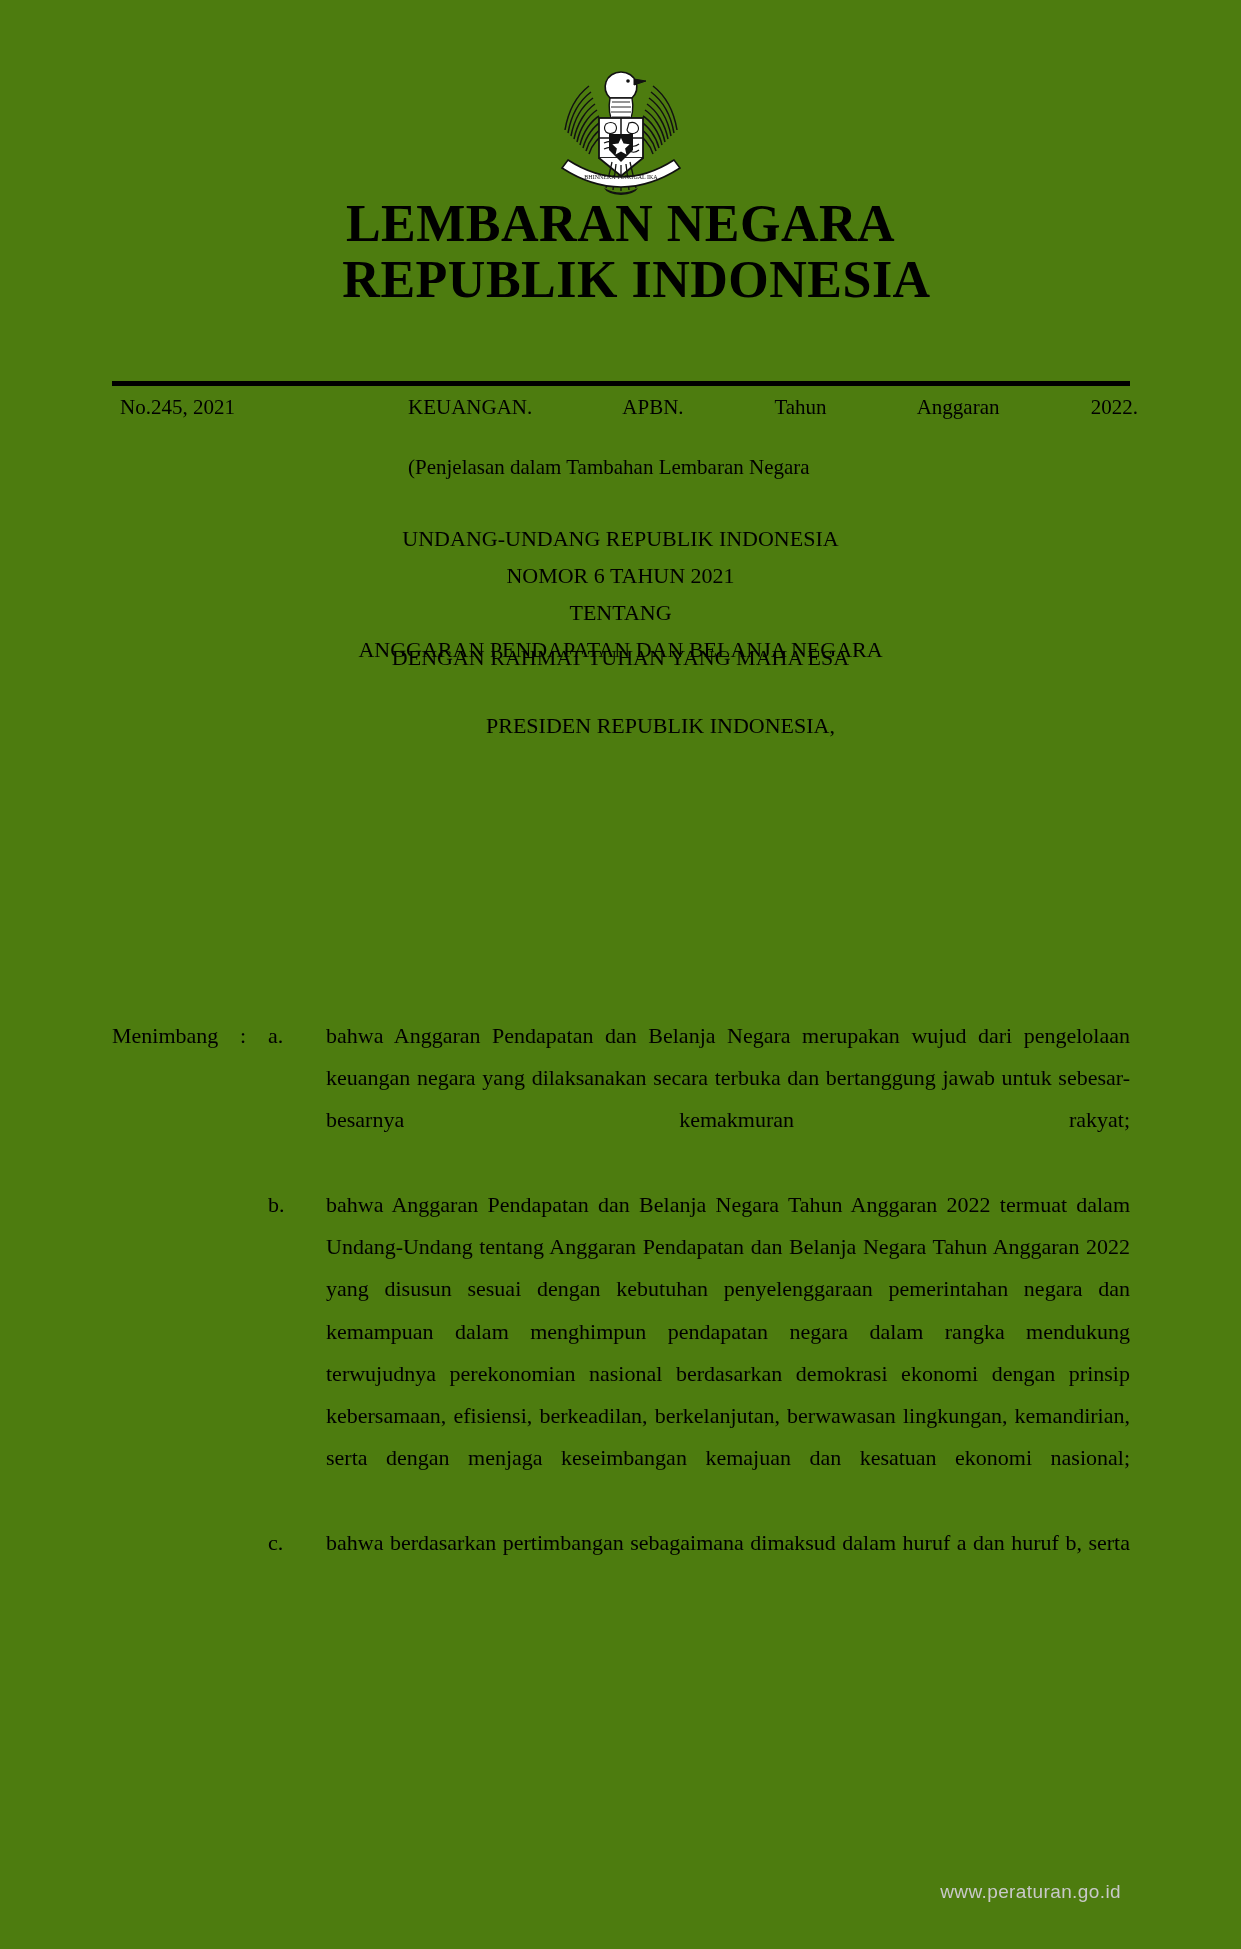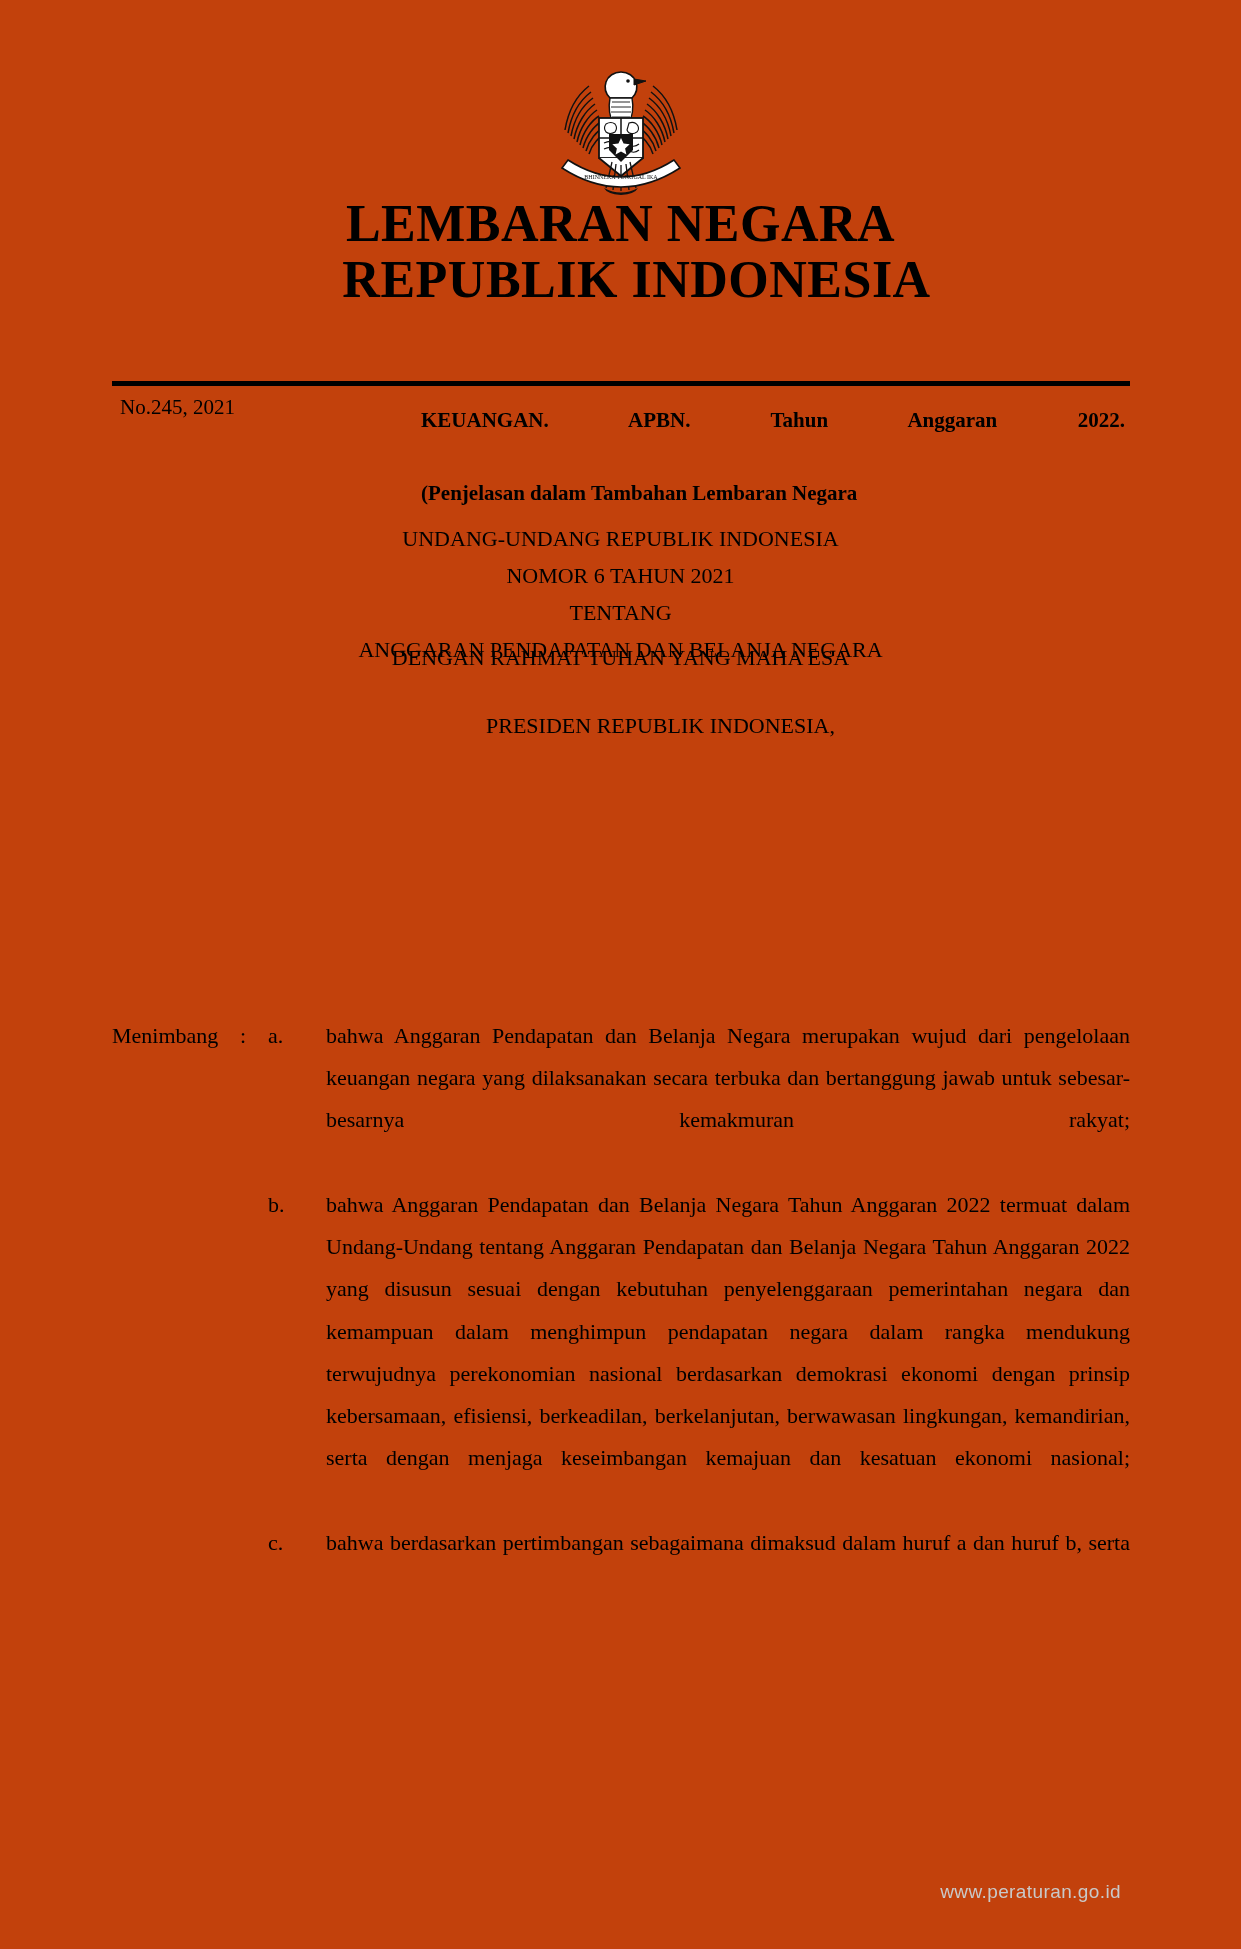--- a/index.html
+++ b/index.html
@@ -10,21 +10,21 @@
   }
   body {
     font-family: "Liberation Serif", "DejaVu Serif", serif;
     color: #000000;
   }
   .page {
     position: relative;
     width: 1241px;
     height: 1949px;
     margin: 0 auto;
-    background: #c2410c;
+    background: #4d7c0f;
     overflow: hidden;
     box-sizing: border-box;
   }
 
   
   .emblem-wrap {
     position: absolute;
     top: 52px;
     left: 0;
     width: 100%;
@@ -74,21 +74,21 @@
   .gazette-no {
     width: 288px;
     flex: 0 0 288px;
     white-space: nowrap;
   }
   .gazette-desc {
     flex: 1 1 auto;
     text-align: justify;
     text-justify: inter-word;
   }
-  .gazette-desc p { margin: 13px; font-weight: bold; }
+  .gazette-desc p { margin: 0; }
   .gazette-desc p.j { text-align: justify; }
   .gazette-desc p.j::after {
     content: "";
     display: inline-block;
     width: 100%;
   }
 
   
   .title-block {
     position: absolute;

